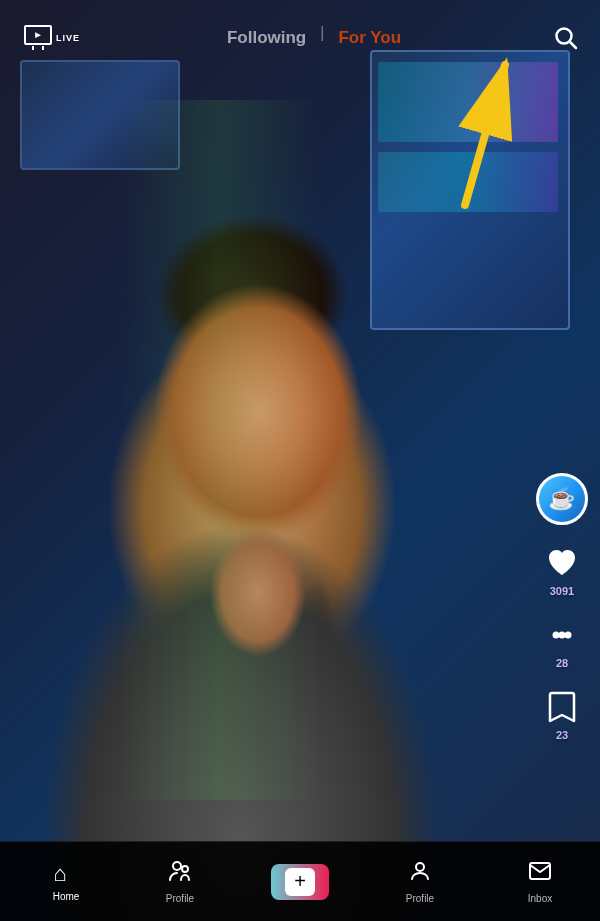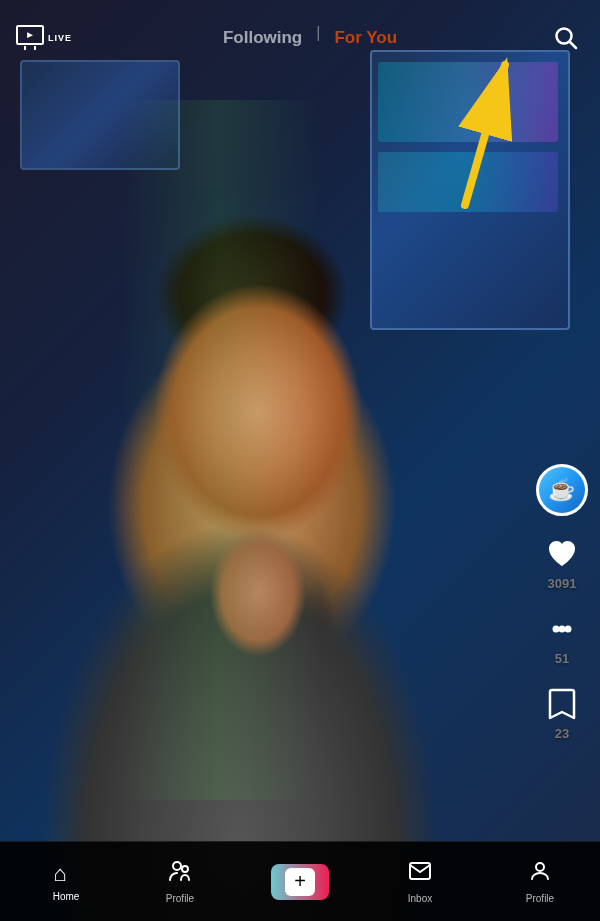--- a/index.html
+++ b/index.html
@@ -102,21 +102,21 @@
       width: 200px;
       height: 700px;
       background: linear-gradient(90deg, transparent 0%, rgba(80,200,80,0.15) 50%, transparent 100%);
       pointer-events: none;
     }
 
     
     #top-nav {
       position: absolute;
       top: 0;
-      left: 0;
+      left: 8px;
       right: 0;
       height: 75px;
       display: flex;
       align-items: center;
       justify-content: space-between;
       padding: 0 16px;
       z-index: 10;
     }
 
     .live-badge {
@@ -257,22 +257,22 @@
 
     .action-icon {
       width: 36px;
       height: 36px;
       display: flex;
       align-items: center;
       justify-content: center;
     }
 
     .action-count {
-      color: #737373;
-      font-size: 13px;
+      color: #c4b5fd;
+      font-size: 11px;
       font-weight: 600;
       text-shadow: 0 1px 3px rgba(0,0,0,0.5);
     }
 
     
     #bottom-nav {
       position: absolute;
       bottom: 0;
       left: 0;
       right: 0;
@@ -403,21 +403,21 @@
   </div>
 
   <div class="action-group">
     <div class="action-icon">
       <svg width="36" height="36" viewBox="0 0 36 36" fill="none">
         <circle cx="12" cy="18" r="3.5" fill="white"></circle>
         <circle cx="18" cy="18" r="3.5" fill="white"></circle>
         <circle cx="24" cy="18" r="3.5" fill="white"></circle>
       </svg>
     </div>
-    <span class="action-count">51</span>
+    <span class="action-count">28</span>
   </div>
 
   <div class="action-group">
     <div class="action-icon">
       <svg width="32" height="36" viewBox="0 0 32 36" fill="none">
         <path d="M6 4H26C27.1 4 28 4.9 28 6V32L16 26L4 32V6C4 4.9 4.9 4 6 4Z" stroke="white" stroke-width="2.5" fill="none" stroke-linejoin="round"></path>
       </svg>
     </div>
     <span class="action-count">23</span>
   </div>
@@ -444,29 +444,29 @@
 
   <div class="bottom-nav-item">
     <div class="add-button">
       <div class="add-button-inner">+</div>
     </div>
   </div>
 
   <div class="bottom-nav-item">
     <span class="bottom-nav-icon">
       <svg width="24" height="24" viewBox="0 0 24 24" fill="none">
-        <path d="M2 6L12 13L22 6" stroke="white" stroke-width="2" stroke-linecap="round" fill="none"></path>
-        <rect x="2" y="4" width="20" height="16" rx="2" stroke="white" stroke-width="2" fill="none"></rect>
+        <circle cx="12" cy="8" r="4" stroke="white" stroke-width="2" fill="none"></circle>
+        <path d="M4 20C4 16.69 7.58 14 12 14C16.42 14 20 16.69 20 20" stroke="white" stroke-width="2" stroke-linecap="round" fill="none"></path>
       </svg>
     </span>
-    <span class="bottom-nav-label">Inbox</span>
+    <span class="bottom-nav-label">Profile</span>
   </div>
 
   <div class="bottom-nav-item">
     <span class="bottom-nav-icon">
       <svg width="24" height="24" viewBox="0 0 24 24" fill="none">
-        <circle cx="12" cy="8" r="4" stroke="white" stroke-width="2" fill="none"></circle>
-        <path d="M4 20C4 16.69 7.58 14 12 14C16.42 14 20 16.69 20 20" stroke="white" stroke-width="2" stroke-linecap="round" fill="none"></path>
+        <path d="M2 6L12 13L22 6" stroke="white" stroke-width="2" stroke-linecap="round" fill="none"></path>
+        <rect x="2" y="4" width="20" height="16" rx="2" stroke="white" stroke-width="2" fill="none"></rect>
       </svg>
     </span>
-    <span class="bottom-nav-label">Profile</span>
+    <span class="bottom-nav-label">Inbox</span>
   </div>
 </div>
 
 </body></html>

